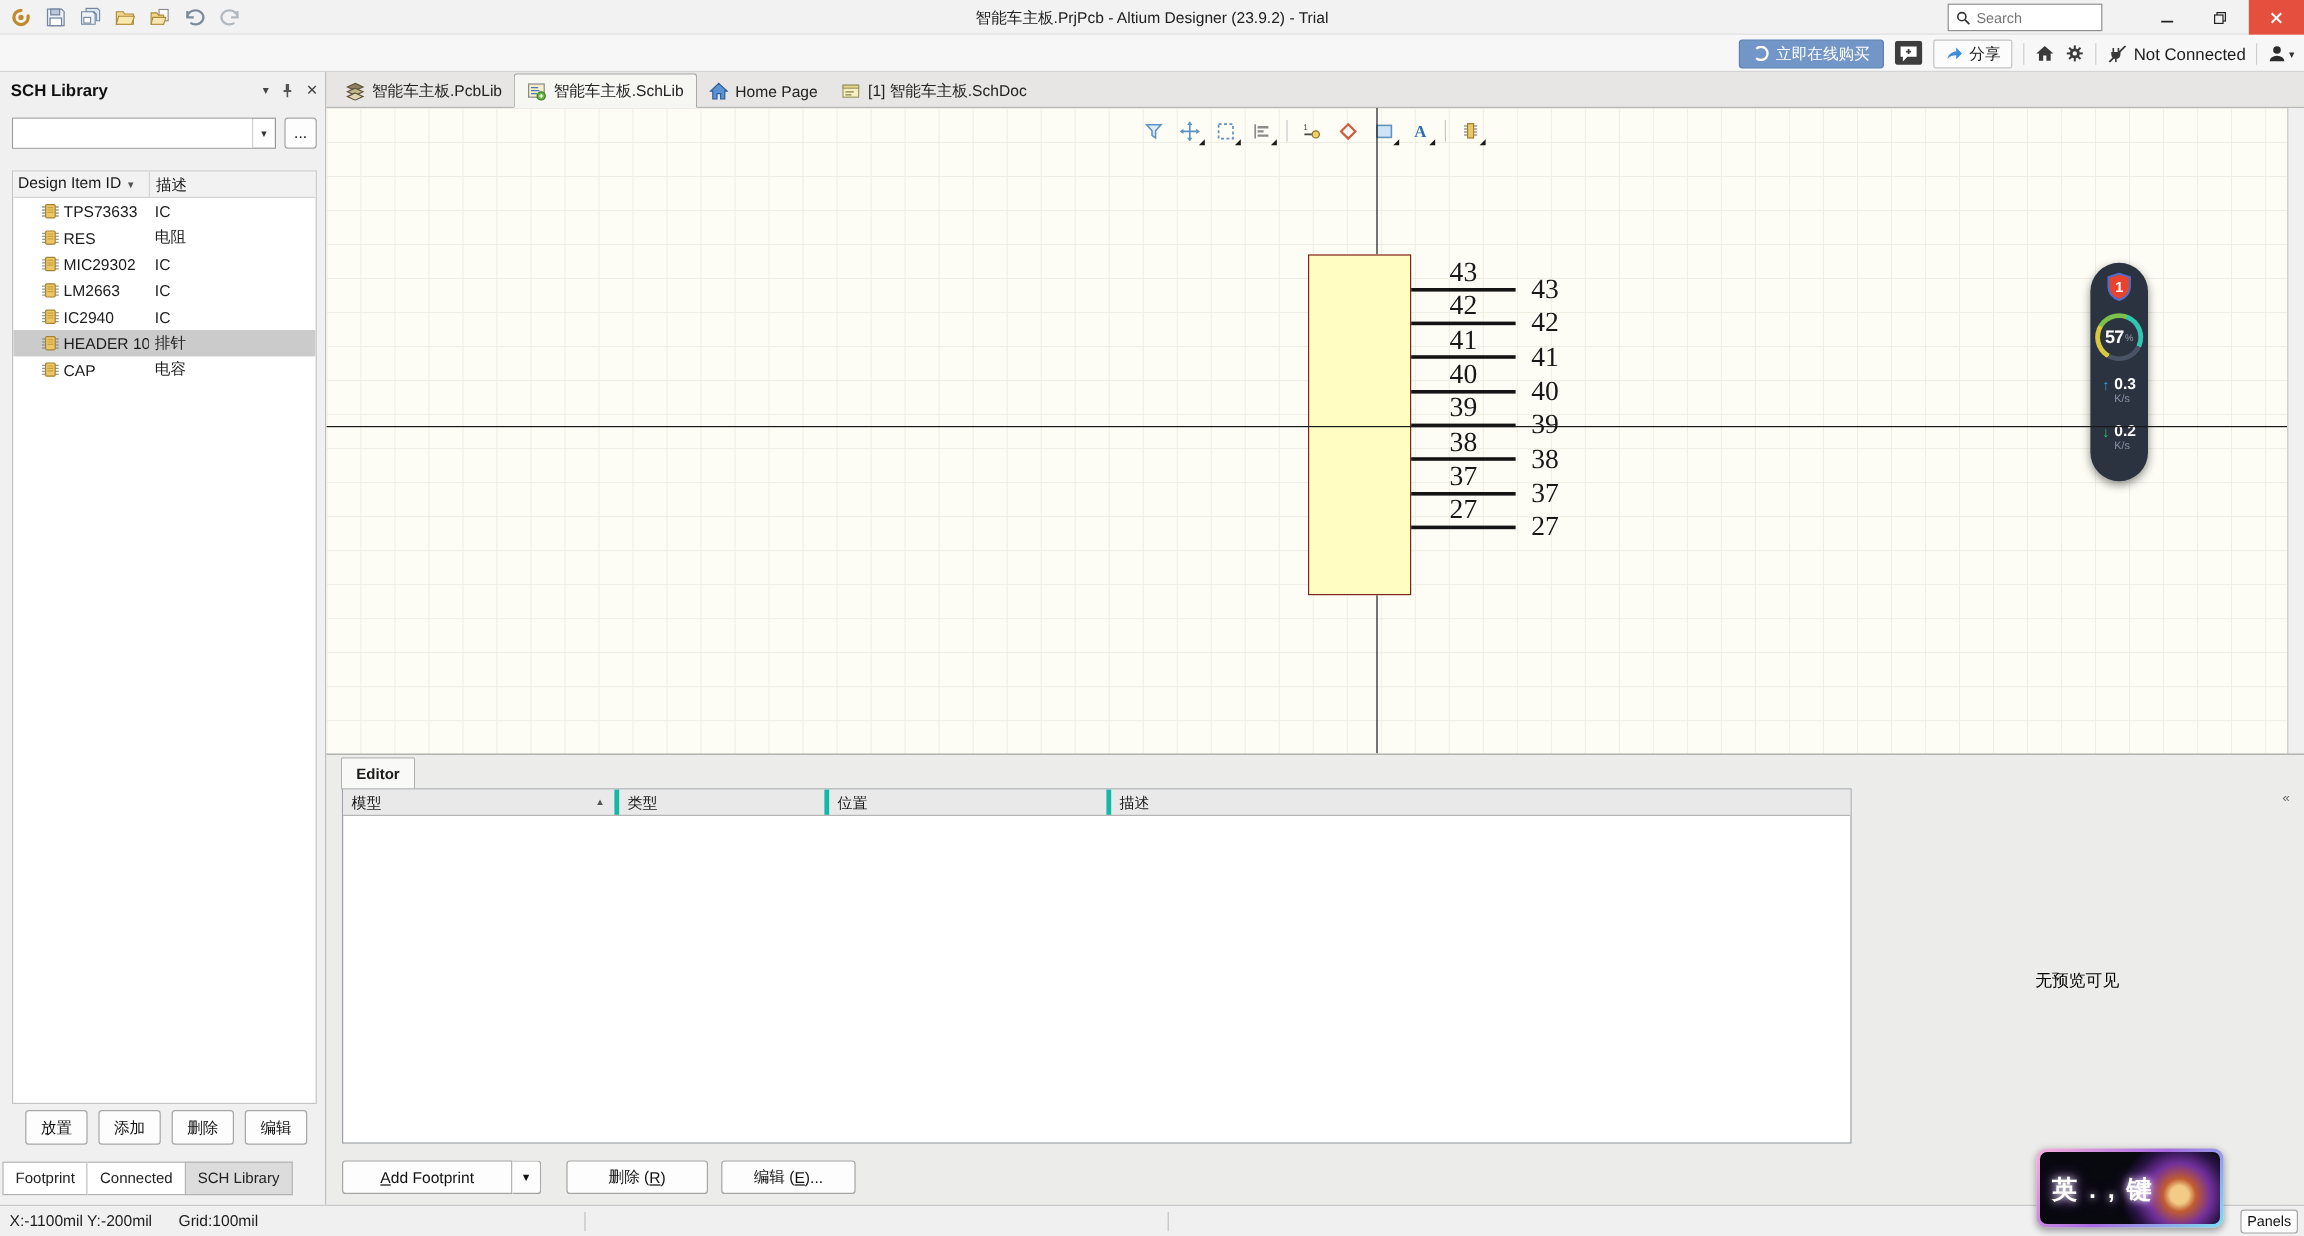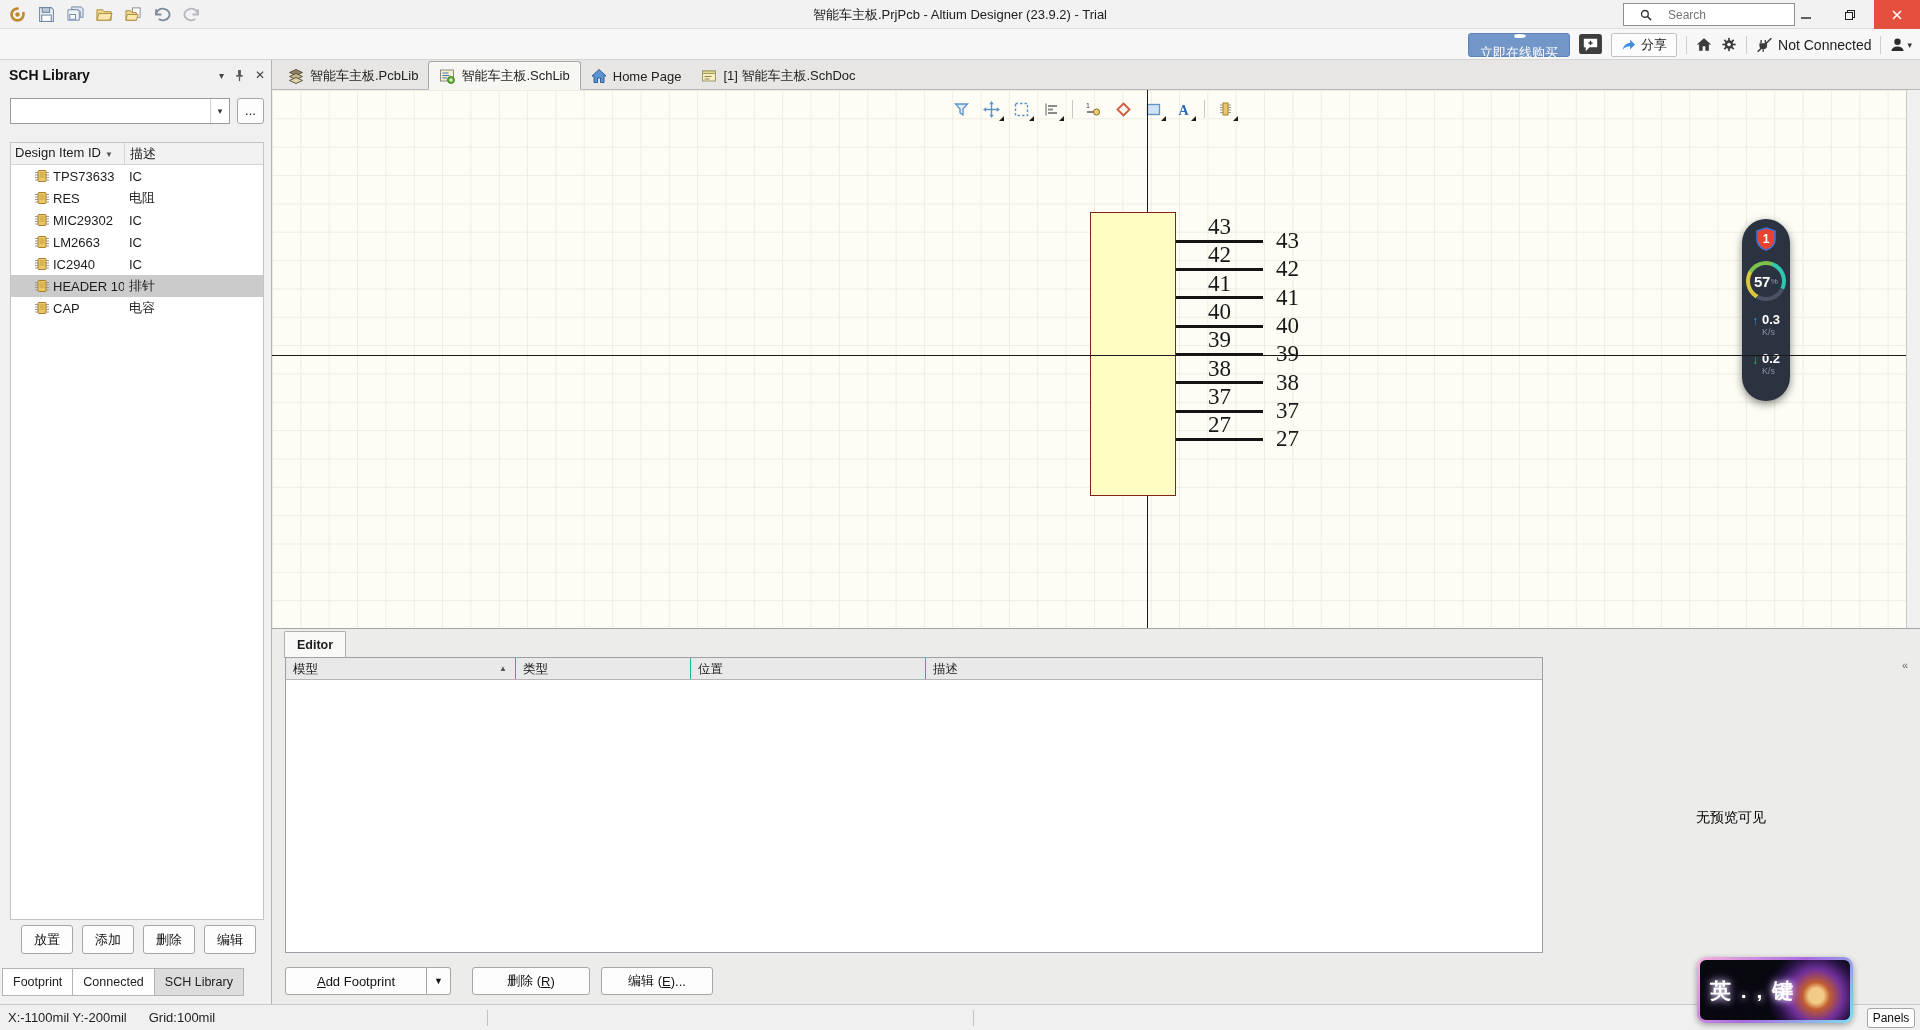--- a/index.html
+++ b/index.html
@@ -8,35 +8,35 @@
   .app { position:relative; width:1920px; height:1030px; background:#f0f0f0; overflow:hidden; }
   .icon { display:inline-flex; align-items:center; justify-content:center; }
   .icon svg { display:block; }
 
   
   .titlebar { position:absolute; left:0; top:0; width:1920px; height:29px; background:#f2f2f2; border-bottom:1px solid #dcdcdc; }
   .tb-icons { position:absolute; left:6px; top:3px; display:flex; gap:7px; align-items:center; }
   .tb-icon { width:22px; height:22px; display:flex; align-items:center; justify-content:center; }
   .tb-icon svg { width:17px; height:17px; }
   .tb-title { position:absolute; left:0; top:0; width:100%; height:29px; text-align:center; line-height:29px; font-size:13px; color:#202020; pointer-events:none; }
-  .tb-search { position:absolute; left:1623px; top:3px; width:172px; height:23px; background:#fff; border:1px solid #8f8f8f; display:flex; align-items:center; padding:0 16px; gap:16px; }
+  .tb-search { position:absolute; left:1623px; top:3px; width:129px; height:23px; background:#fff; border:1px solid #8f8f8f; display:flex; align-items:center; padding:0 6px; gap:5px; }
   .tb-search svg { width:12px; height:12px; }
   .tb-search input { border:none; outline:none; width:110px; font-size:12px; font-family:"Liberation Sans",sans-serif; color:#444; background:transparent; }
   .win-btn { position:absolute; top:0; width:44px; height:29px; display:flex; align-items:center; justify-content:center; }
   .win-btn svg { width:12px; height:12px; }
   .win-min { left:1784px; } .win-restore { left:1828px; }
   .win-close { left:1874px; width:46px; background:#e5503e; }
 
   
   .menubar { position:absolute; left:0; top:29px; width:1920px; height:31px; background:#f7f7f7; border-bottom:1px solid #d4d4d4; display:flex; align-items:center; }
   .menu-items { display:flex; margin-left:6px; }
   .menu-item { padding:0 11px; font-size:14px; line-height:30px; color:#111; cursor:default; }
   .menu-item u { text-decoration:underline; }
   .menubar-right { position:absolute; right:8px; top:3px; height:25px; display:flex; align-items:center; gap:9px; }
-  .buy-btn { background:#7396c8; border:1px solid #5f82b4; border-radius:3px; color:#fff; font-size:13px; height:24px; display:flex; align-items:center; padding:0 11px; gap:6px;flex-direction:column; }
+  .buy-btn { background:#7396c8; border:1px solid #5f82b4; border-radius:3px; color:#fff; font-size:13px; height:24px; display:flex; align-items:center; padding:0 11px; gap:6px; }
   .buy-btn .swirl { width:13px; height:13px; border:2px solid #fff; border-radius:50%; border-left-color:transparent; }
   .sq-btn { height:24px; display:flex; align-items:center; justify-content:center; }
   .chat-btn svg { width:23px; height:21px; }
   .share-btn { border:1px solid #c3c3c3; background:#fcfcfc; border-radius:2px; padding:0 9px; gap:5px; font-size:13px; color:#222; }
   .share-btn svg { width:15px; height:13px; }
   .plain-ic svg { width:16px; height:15px; }
   .notconn { display:flex; align-items:center; gap:5px; font-size:14px; color:#1d1d1d; }
   .notconn svg { width:17px; height:14px; }
   .user-grp { display:flex; align-items:center; gap:2px; }
   .user-grp svg { width:15px; height:15px; }
@@ -114,21 +114,21 @@
   .nw-arrow { font-size:12px; font-weight:bold; margin-top:1px; }
   .nw-up .nw-arrow { color:#2e9fe6; } .nw-down .nw-arrow { color:#2fc06a; }
   .nw-val { color:#fff; font-size:13px; font-weight:bold; line-height:14px; }
   .nw-unit { color:#8a93a6; font-size:9px; line-height:10px; }
 
   
   .editor { position:absolute; left:0; top:568px; width:1648px; height:376px; background:#ececeb; border-top:1px solid #a5a5a5; }
   .editor-tab { position:absolute; left:12px; top:2px; width:62px; height:27px; background:#f9f9f8; border:1px solid #b0b0b0; border-bottom:none; border-radius:2px 2px 0 0; font-weight:bold; font-size:12.5px; display:flex; align-items:center; justify-content:center; }
   .ed-table { position:absolute; left:13px; top:28px; width:1258px; height:296px; background:#fff; border:1px solid #9aa0a4; }
   .ed-header { display:flex; height:22px; background:#e9e9e9; border-bottom:1px solid #b5b5b5; font-size:12.5px; color:#1a1a1a; }
-  .ed-cell { padding:3px 0 0 7px; border-right:1px solid #14b8a6; position:relative; }
+  .ed-cell { padding:3px 0 0 7px; border-right:4px solid #14b8a6; position:relative; }
   .ed-cell:last-child { border-right:none; flex:1; }
   .ed-sort { position:absolute; right:8px; top:6px; font-size:8px; color:#555; }
   .no-preview { position:absolute; left:1424px; top:180px; font-size:14px; color:#000000; }
   .ed-buttons { position:absolute; left:13px; top:338px; display:flex; }
   .ed-btn { height:28px; }
   .btn-addfp { width:142px; border-radius:3px 0 0 3px; }
   .btn-addfp-dd { width:24px; border-left:none; border-radius:0 3px 3px 0; font-size:9px; }
   .btn-del { width:118px; margin-left:21px; }
   .btn-edit { width:112px; margin-left:11px; }
   .collapse-glyph { position:absolute; left:1630px; top:30px; font-size:11px; color:#666; }

